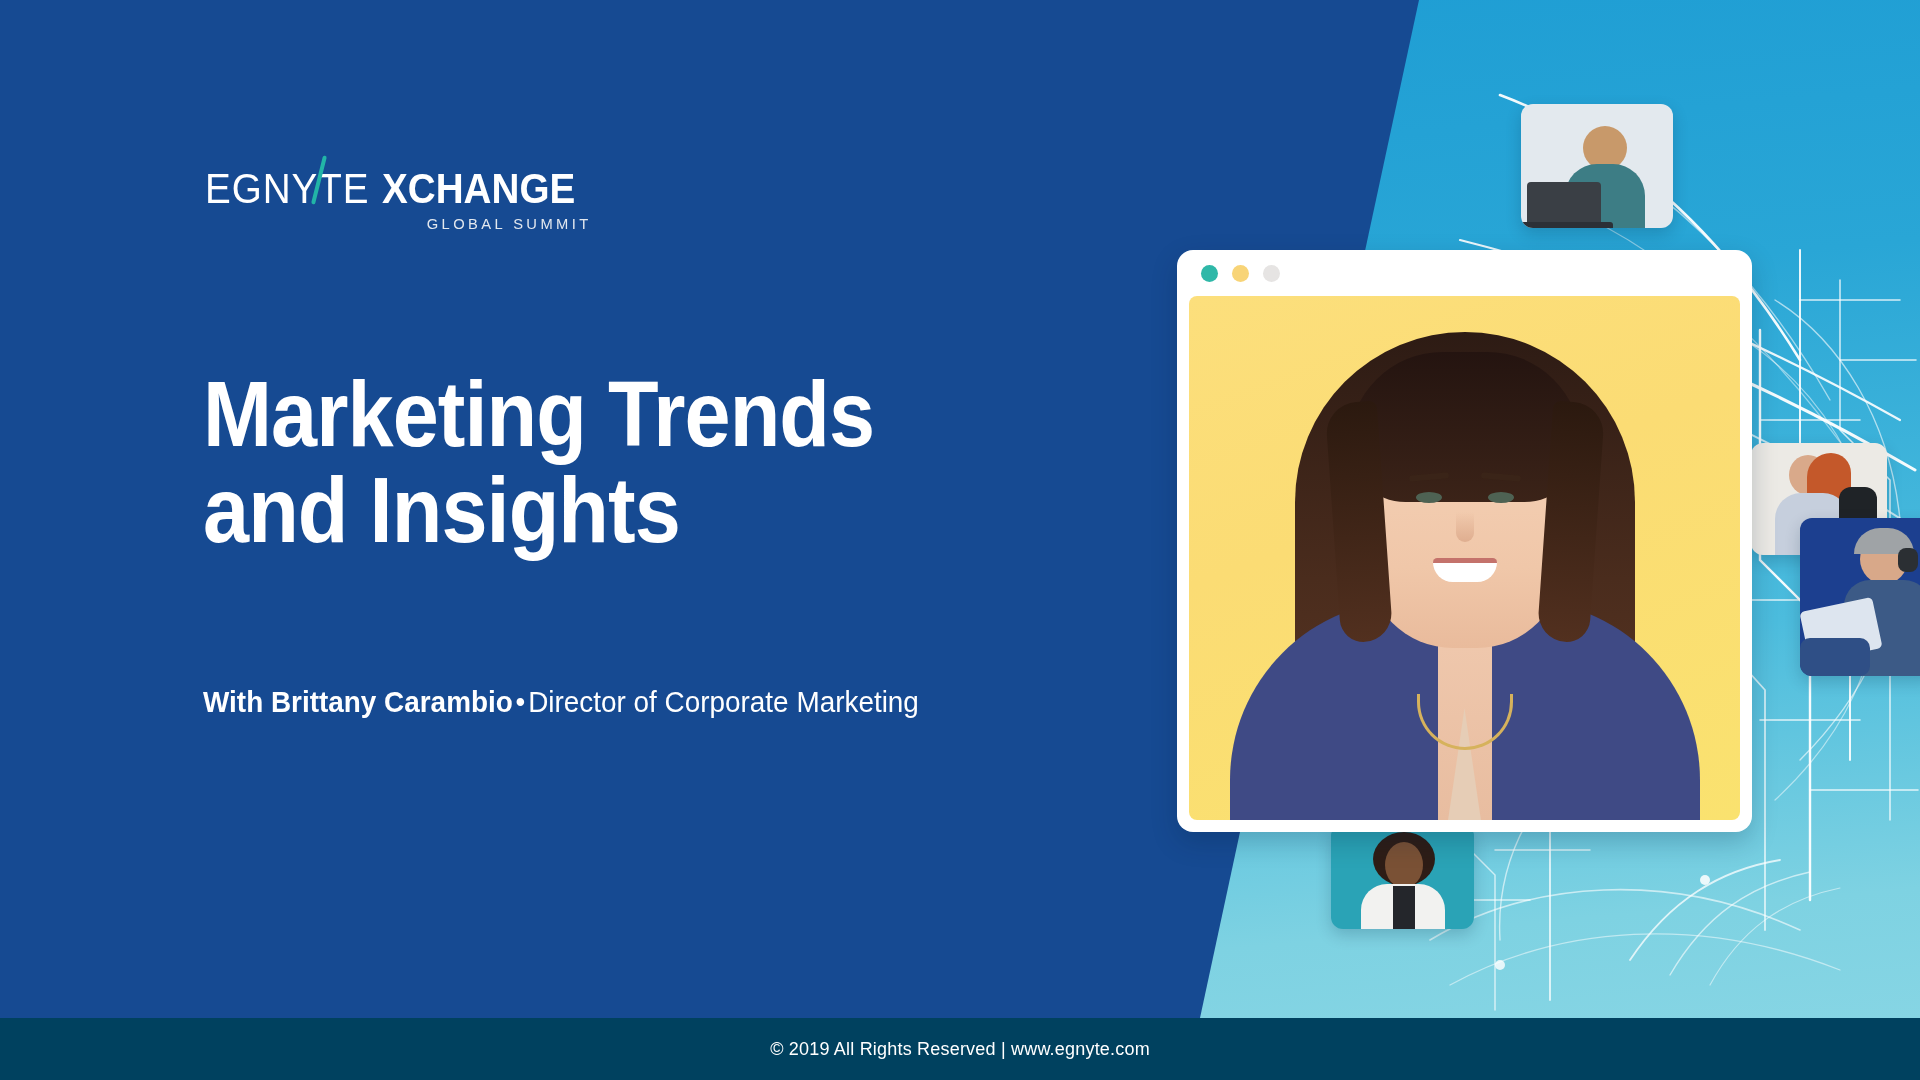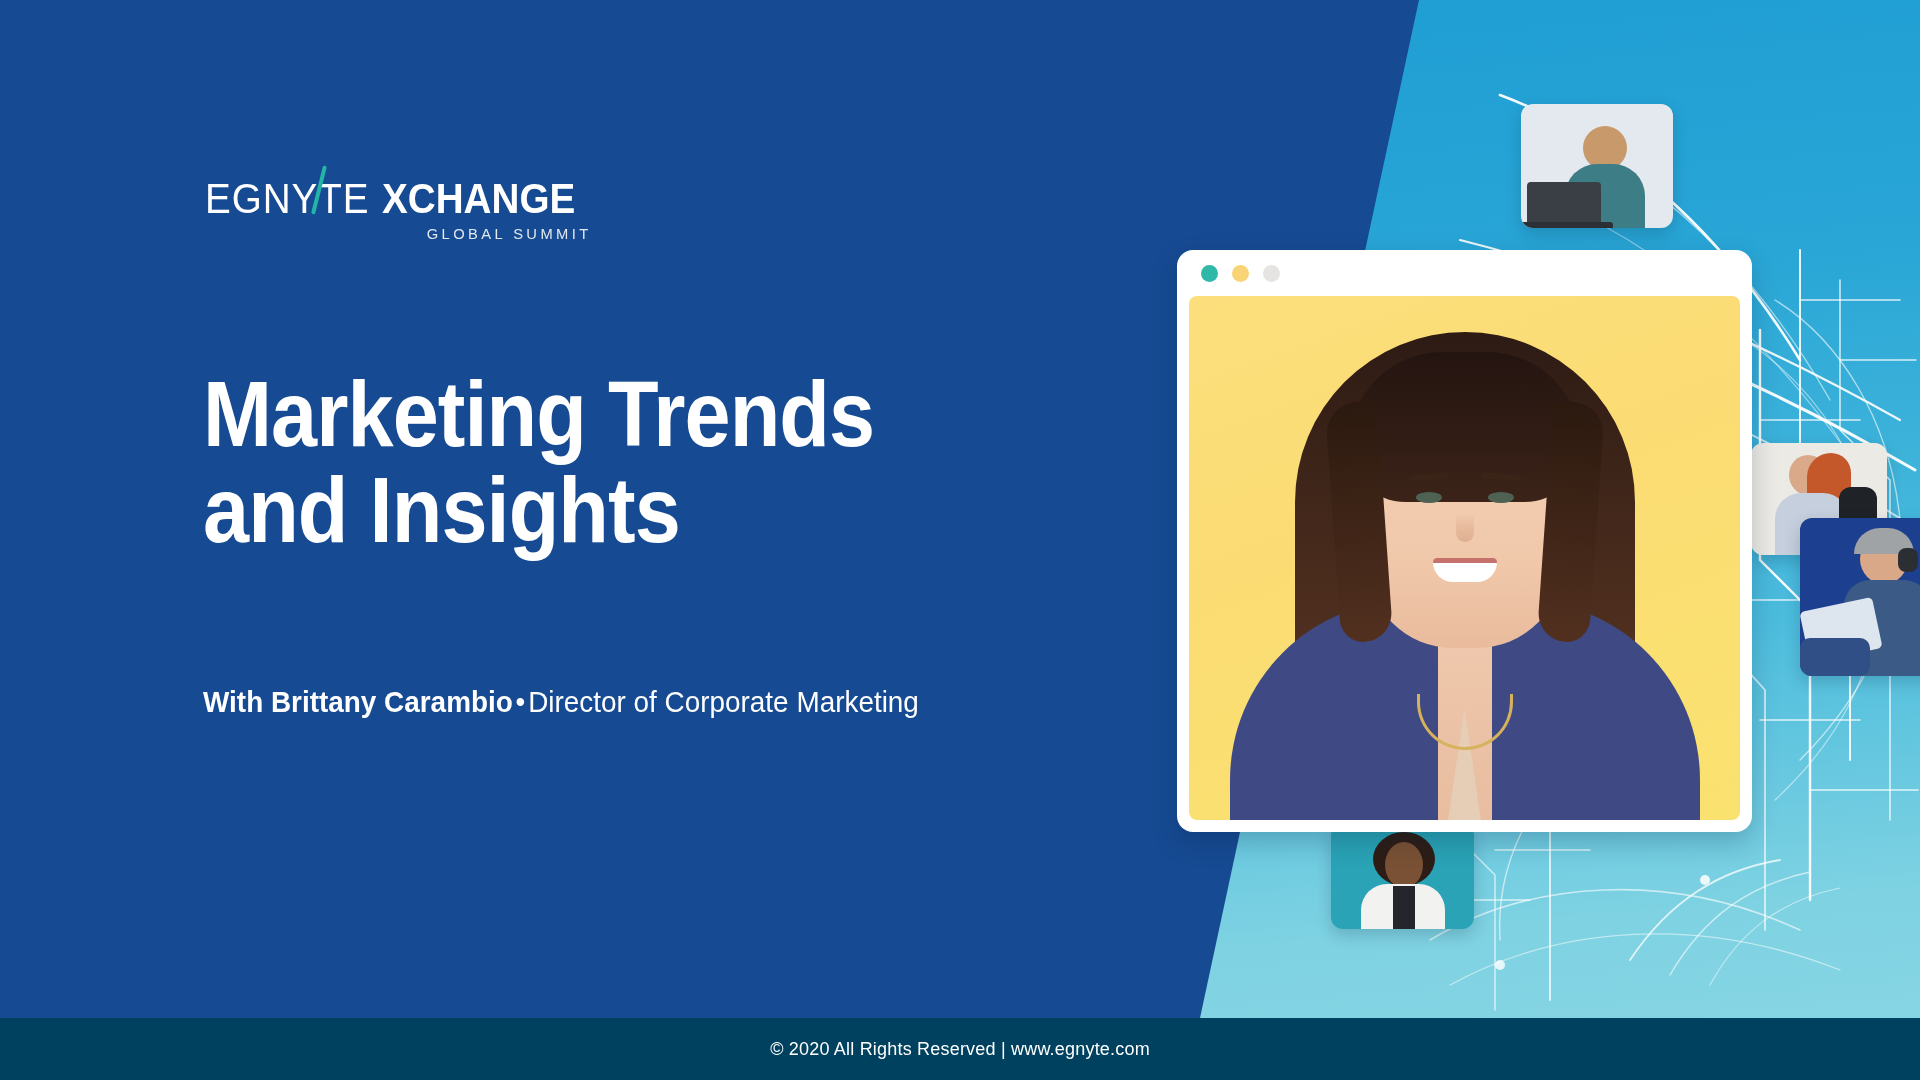--- a/index.html
+++ b/index.html
@@ -17,21 +17,21 @@
   .right-panel{
     position:absolute; top:0; right:0; width:720px; height:1018px;
     background:linear-gradient(175deg,#1f9ed4 0%,#29a6d6 28%,#4cbcdd 62%,#7ed2e2 88%,#86d5e4 100%);
     clip-path:polygon(219px 0, 720px 0, 720px 1018px, 0 1018px);
   }
 
   
   .circuits{ position:absolute; top:0; right:0; width:720px; height:1018px; pointer-events:none; }
 
   
-  .logo{ position:absolute; left:205px; top:178px; }
+  .logo{ position:absolute; left:205px; top:168px; }
   .logo-row{ display:flex; align-items:baseline; position:relative; }
   .logo-egnyte{
     font-family:"Liberation Sans", sans-serif;
     font-size:42px; font-weight:300; letter-spacing:1px;
     color:#ffffff; line-height:1;
     transform:scaleX(.92); transform-origin:left center;
   }
   .logo-xchange{
     font-family:"Liberation Sans", sans-serif;
     font-size:42px; font-weight:700; letter-spacing:0px;
@@ -287,16 +287,16 @@
   <h1 class="headline">
     <span>Marketing Trends</span><br>
     <span>and Insights</span>
   </h1>
 
   <div class="subtitle">
     <b>With Brittany Carambio</b><span class="bullet">•</span><span>Director of Corporate Marketing</span>
   </div>
 
   <div class="footer">
-    <span class="footer-text">© 2020 All Rights Reserved  |  www.egnyte.com</span>
+    <span class="footer-text">© 2019 All Rights Reserved  |  www.egnyte.com</span>
   </div>
 
 </div>
 
 </body></html>

